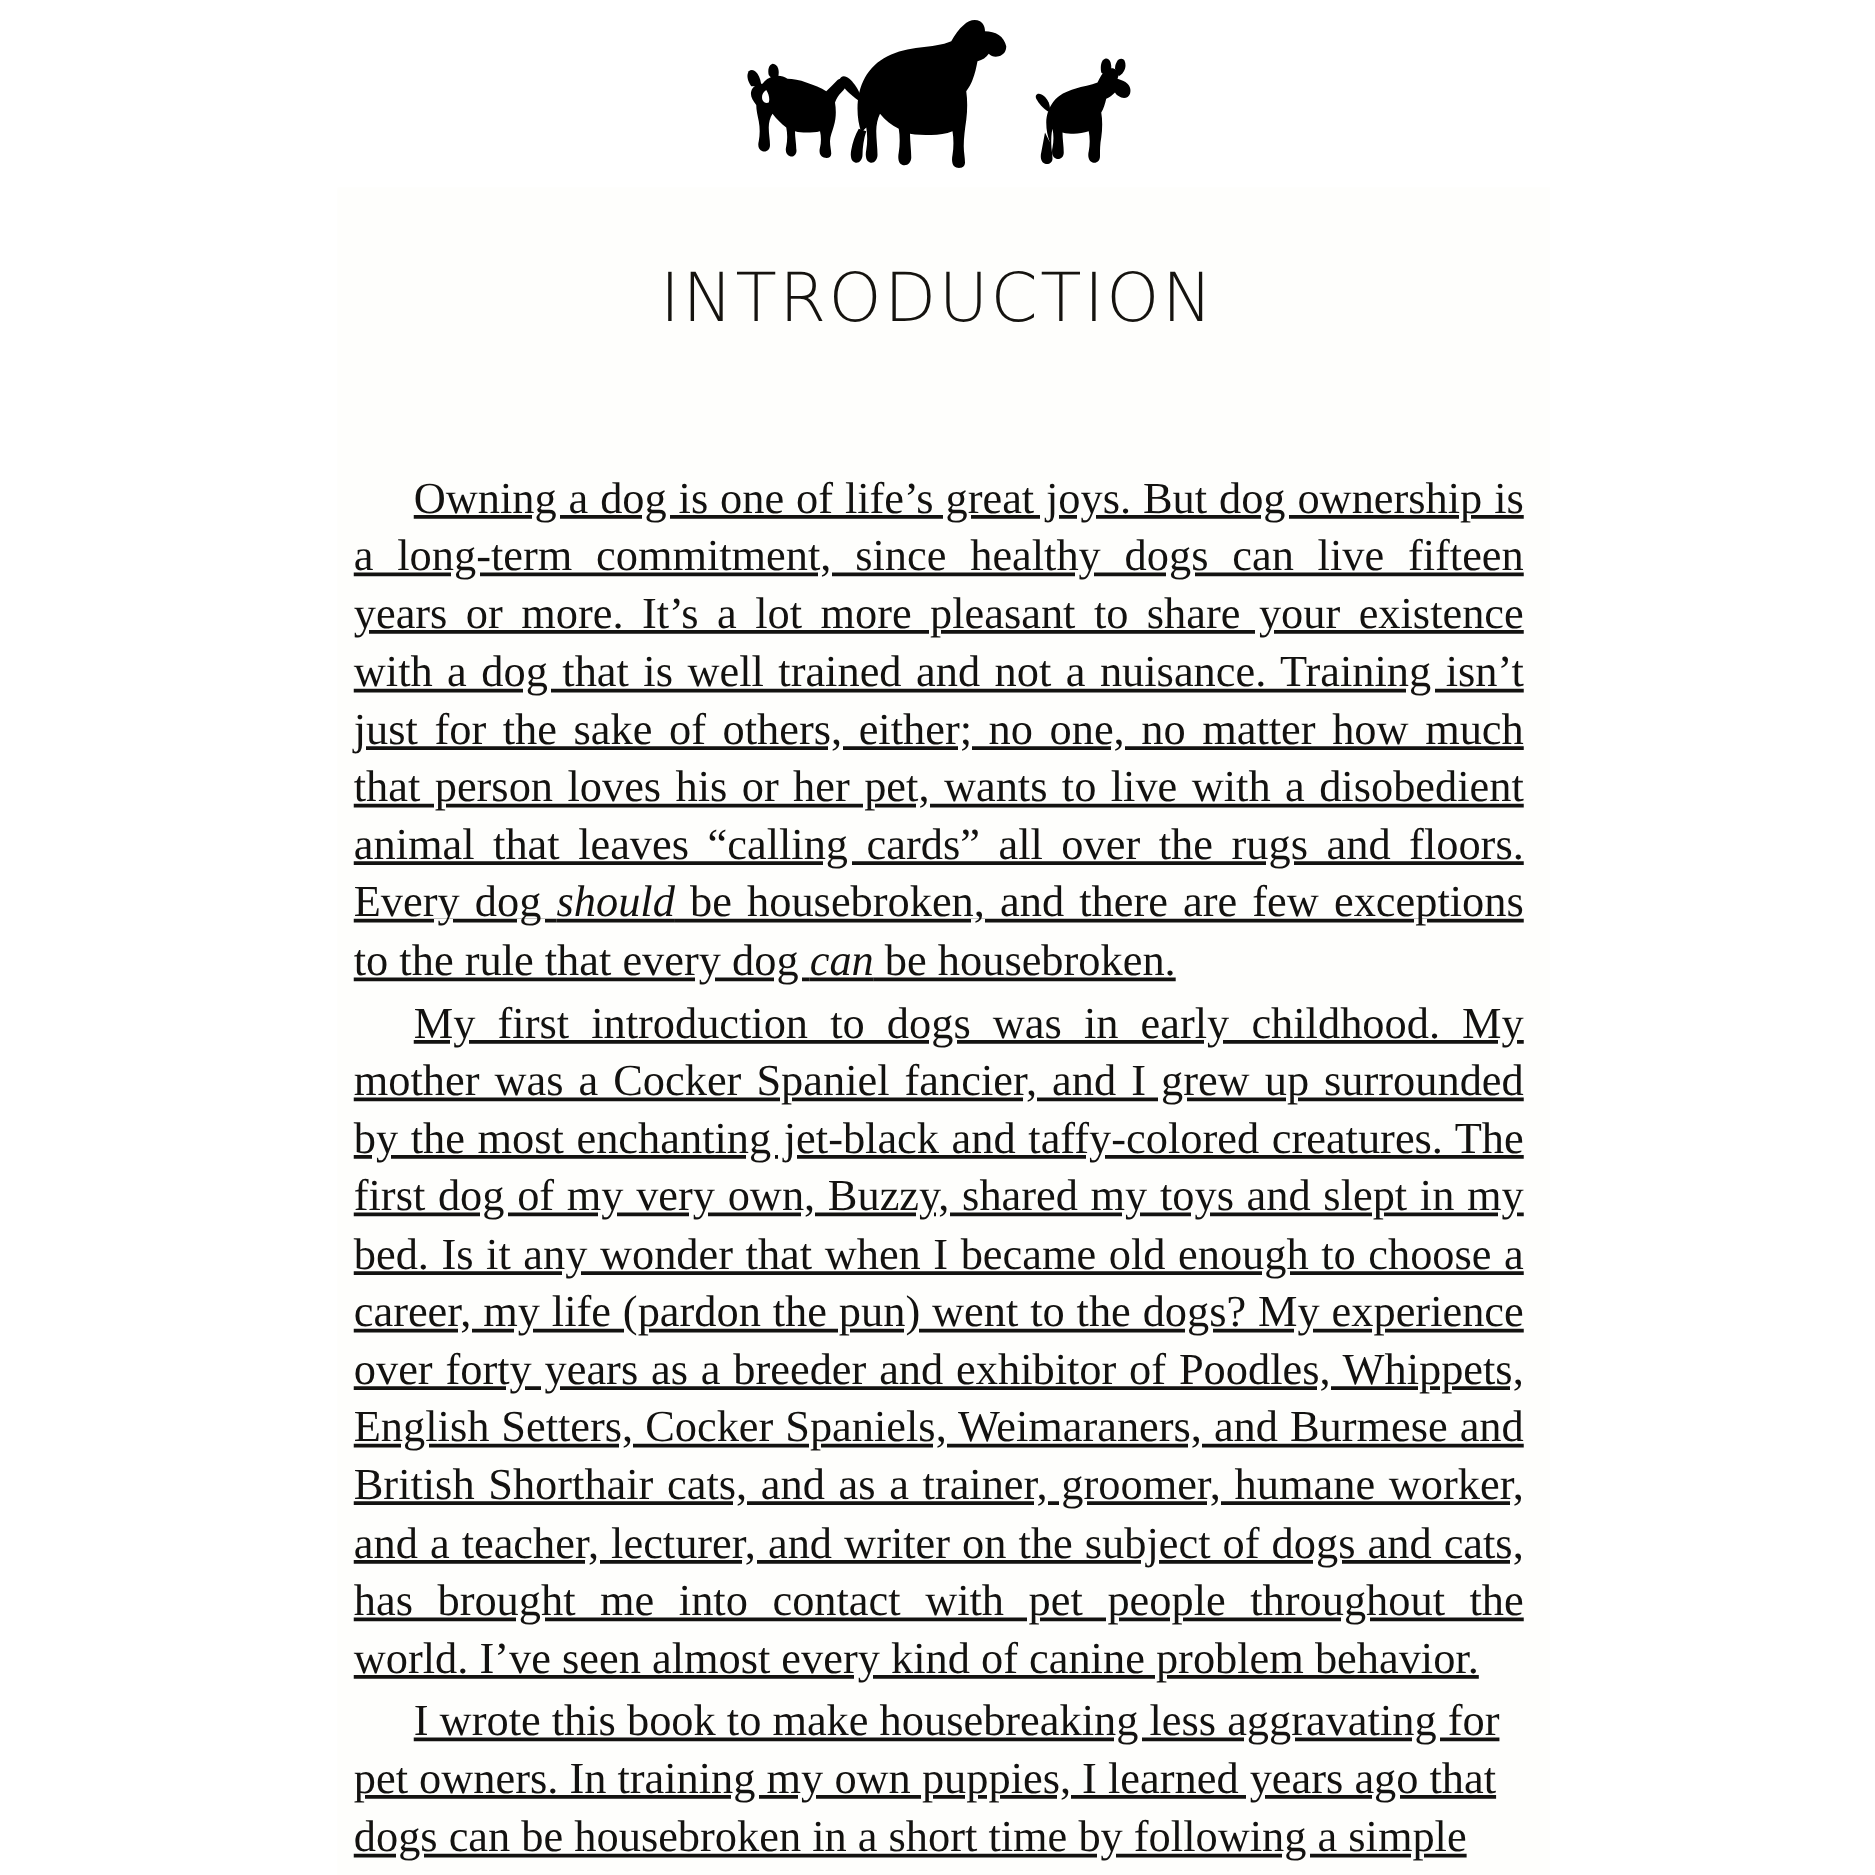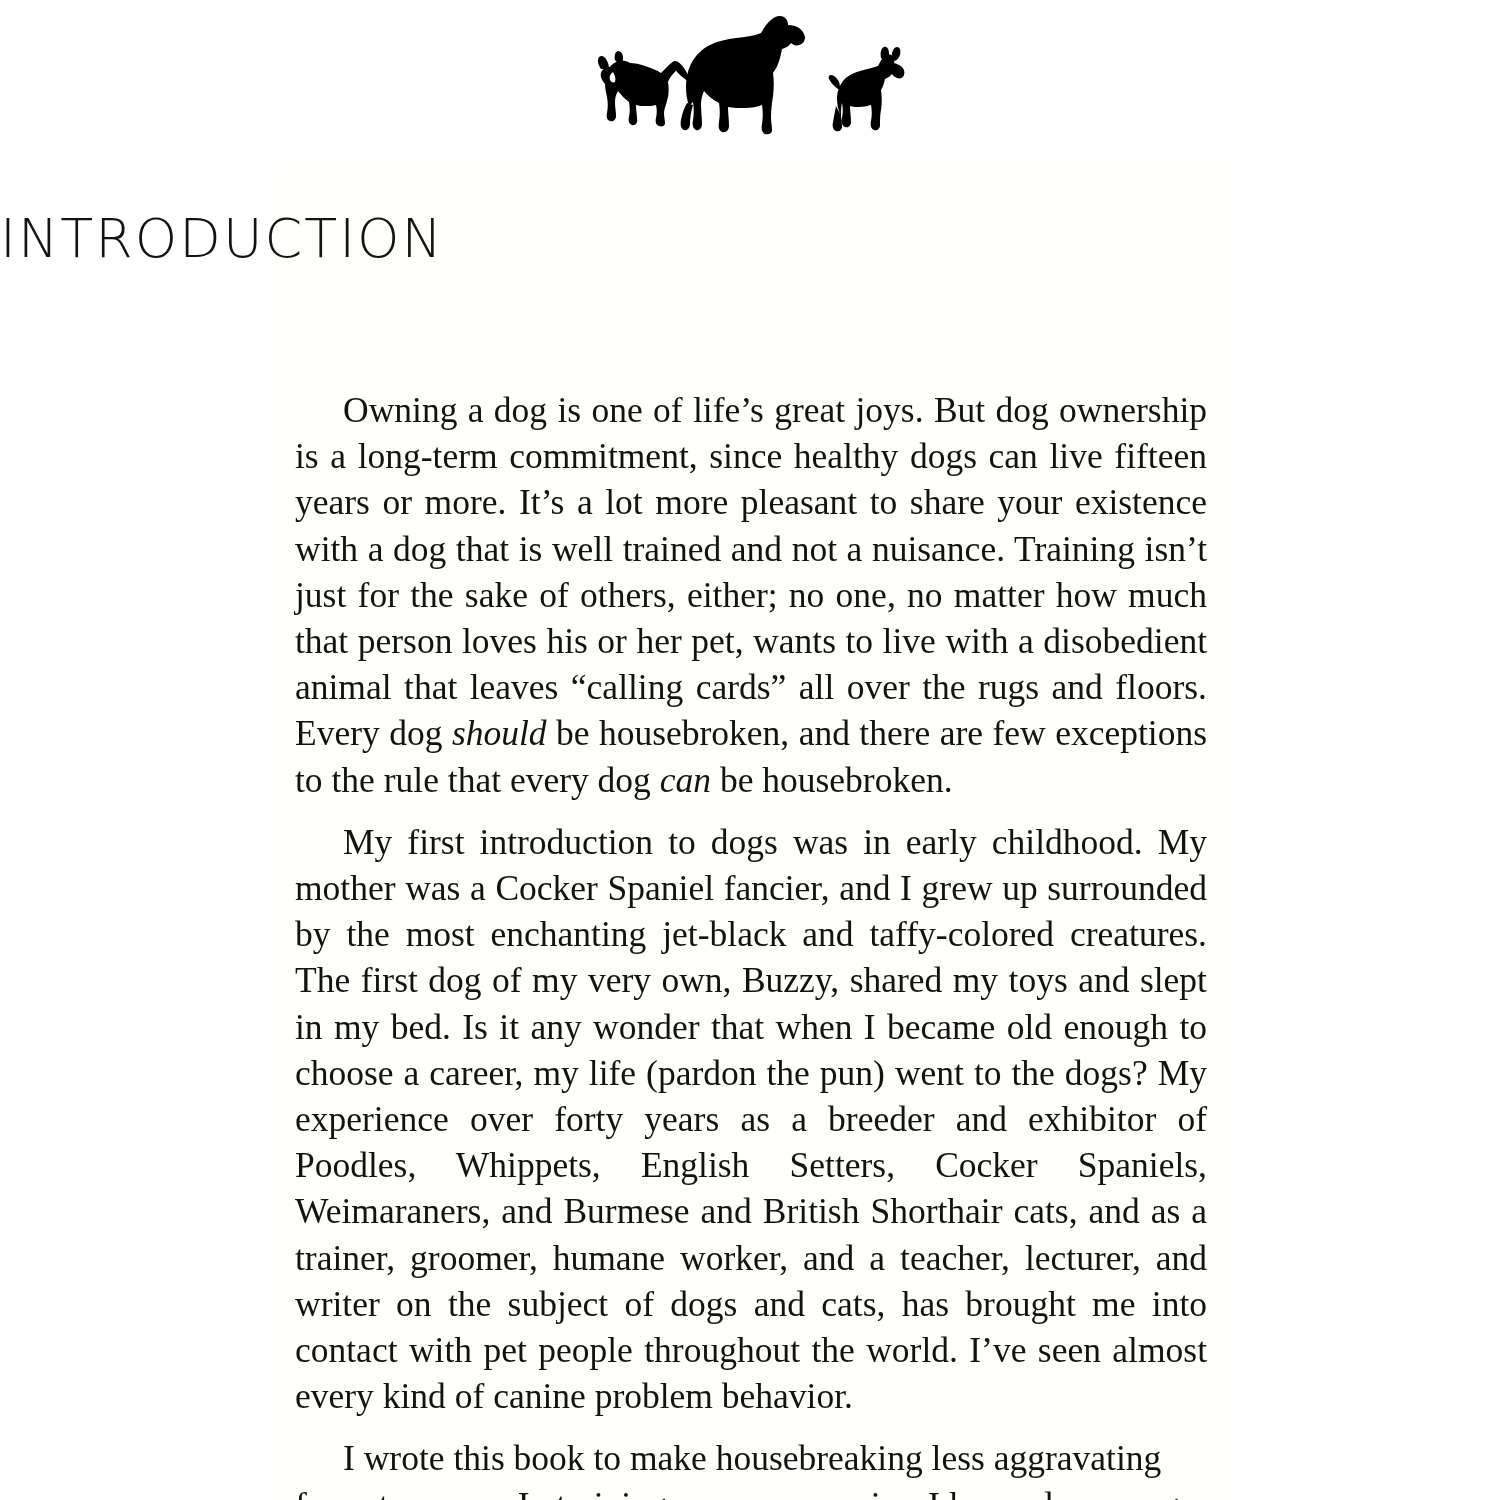--- a/index.html
+++ b/index.html
@@ -48,20 +48,21 @@
   .ornament svg {
     display: block;
   }
 
   
   .chapter-title {
     position: absolute;
     left: 0;
     top: 176px;
     width: 1500px;
+    text-align: center;
     font-family: "DejaVu Sans", "Liberation Sans", sans-serif;
     font-size: 54px;
     font-weight: 300;
     letter-spacing: 2.0px;
     color: #15130f;
     line-height: 1.0;
     white-space: nowrap;
   }
 
   
@@ -73,23 +74,24 @@
     color: #131210;
     font-size: 35.5px;
     line-height: 46.2px;
     text-align: justify;
     text-justify: inter-word;
     -webkit-hyphens: none;
     hyphens: none;
     font-stretch: condensed;
   }
   .body-text p {
-    margin: 16px;
+    margin: 4px;
     text-indent: 48px;
     text-align: justify;
+    text-decoration: underline;
   }
   .body-text p:last-child {
     text-align: left;
   }
   .body-text em {
     font-style: italic;
   }
 </style>
 </head>
 <body>

